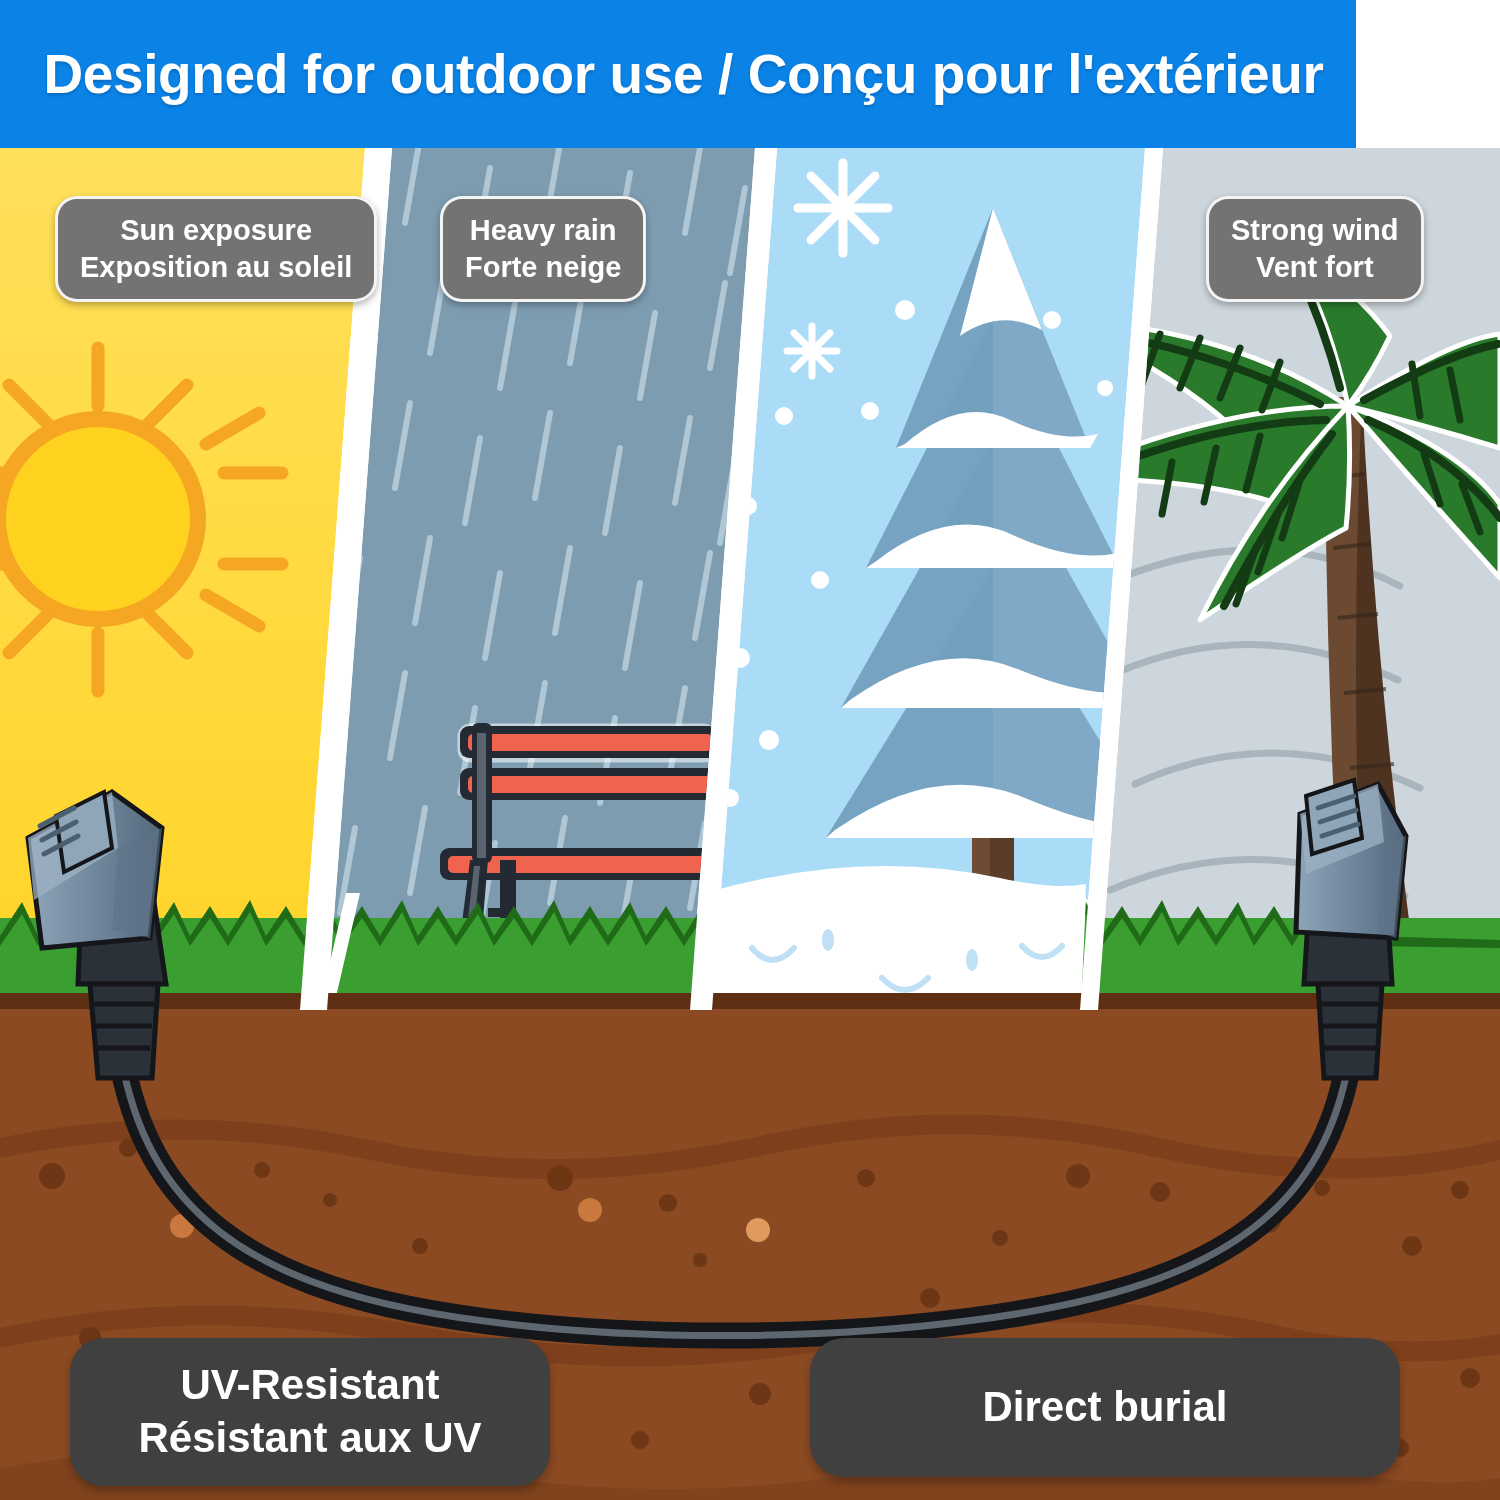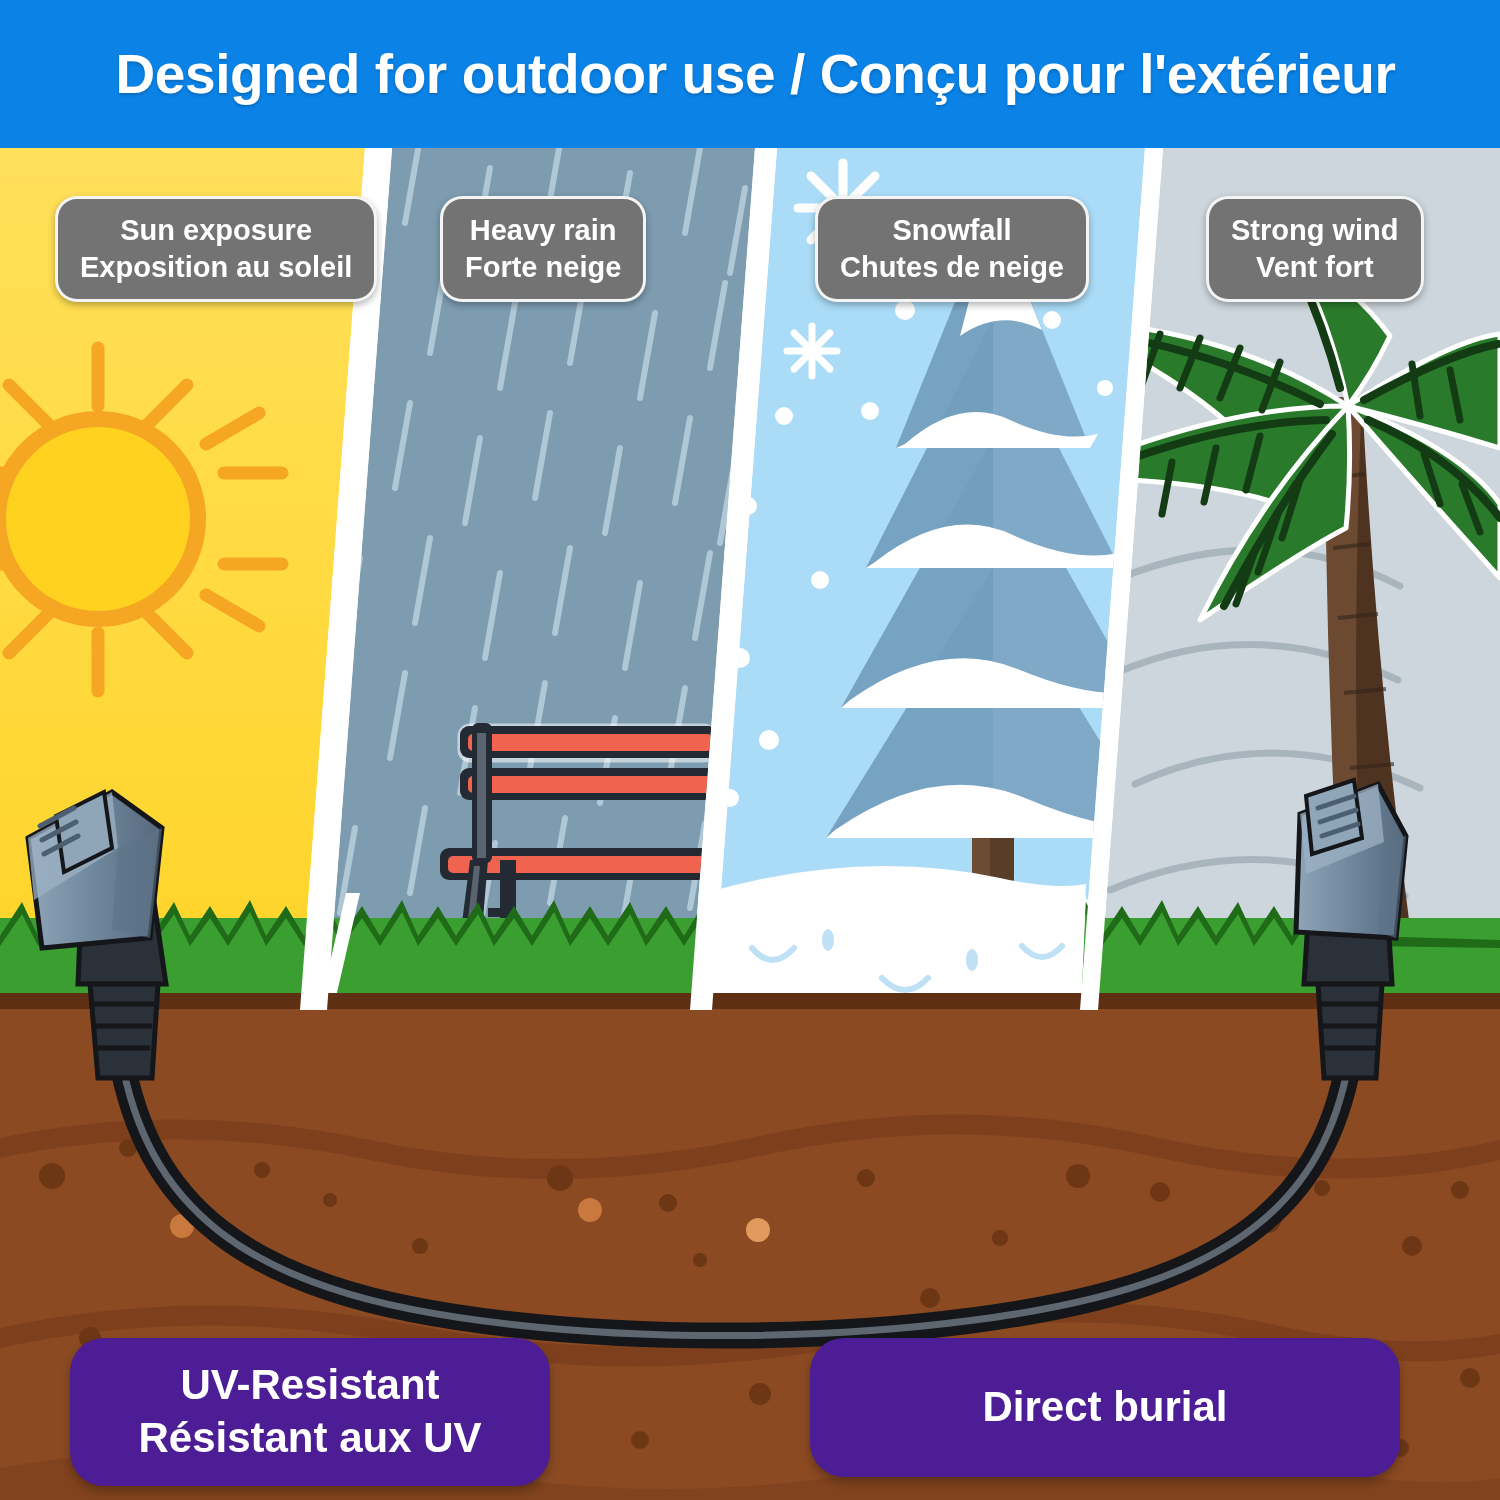--- a/index.html
+++ b/index.html
@@ -3,21 +3,21 @@
 <meta charset="utf-8">
 <style>
   * { margin:0; padding:0; box-sizing:border-box; }
   html,body { width:1500px; height:1500px; overflow:hidden;
     font-family:"Liberation Sans", sans-serif; background:#fff; }
 
   #stage { position:relative; width:1500px; height:1500px; overflow:hidden; }
 
   
   #banner {
-    position:absolute; left:0; top:0; width:1500px; height:148px;
+    position:absolute; left:0; top:0; width:1356px; height:148px;
     background:#0a82e6; display:flex; align-items:center; justify-content:center;padding-left:11px;
   }
   #banner-text {
     color:#ffffff; font-size:55px; font-weight:bold; letter-spacing:-0.4px;
     white-space:nowrap; text-shadow:0 2px 3px rgba(0,0,0,.18);
   }
 
   
   #scene { position:absolute; left:0; top:148px; width:1500px; height:1352px; overflow:hidden; }
   #scene svg { display:block; }
@@ -33,21 +33,21 @@
   }
   .badge .l2 { font-weight:bold; }
 
   #badge-sun  { left:55px;  top:196px; }
   #badge-rain { left:440px; top:196px;justify-content:center; }
   #badge-snow { left:815px; top:196px; }
   #badge-wind { left:1206px;top:196px; }
 
   
   .pill {
-    position:absolute; background:#4c1d95; border-radius:34px;
+    position:absolute; background:#404040; border-radius:34px;
     box-shadow:0 5px 10px rgba(0,0,0,.28);
     display:flex; flex-direction:column; align-items:center; justify-content:center;
     color:#ffffff; font-weight:bold; font-size:42px; line-height:1.26;
     text-align:center; white-space:nowrap;
   }
   #pill-uv     { left:70px;  top:1338px; width:480px; height:148px; }
   #pill-burial { left:810px; top:1338px; width:590px; height:139px; }
 </style>
 </head>
 <body>
@@ -455,24 +455,20 @@
   <div class="badge" id="badge-sun">
     <span class="l1">Sun exposure</span>
     <span class="l2">Exposition au soleil</span>
   </div>
 
   <div class="badge" id="badge-rain">
     <span class="l1">Heavy rain</span>
     <span class="l2">Forte neige</span>
   </div>
 
-  <div class="badge" id="badge-snow">
-    <span class="l1">Snowfall</span>
-    <span class="l2">Chutes de neige</span>
-  </div>
 
   <div class="badge" id="badge-wind">
     <span class="l1">Strong wind</span>
     <span class="l2">Vent fort</span>
   </div>
 
   <div class="pill" id="pill-uv">
     <span>UV-Resistant</span>
     <span>Résistant aux UV</span>
   </div>

